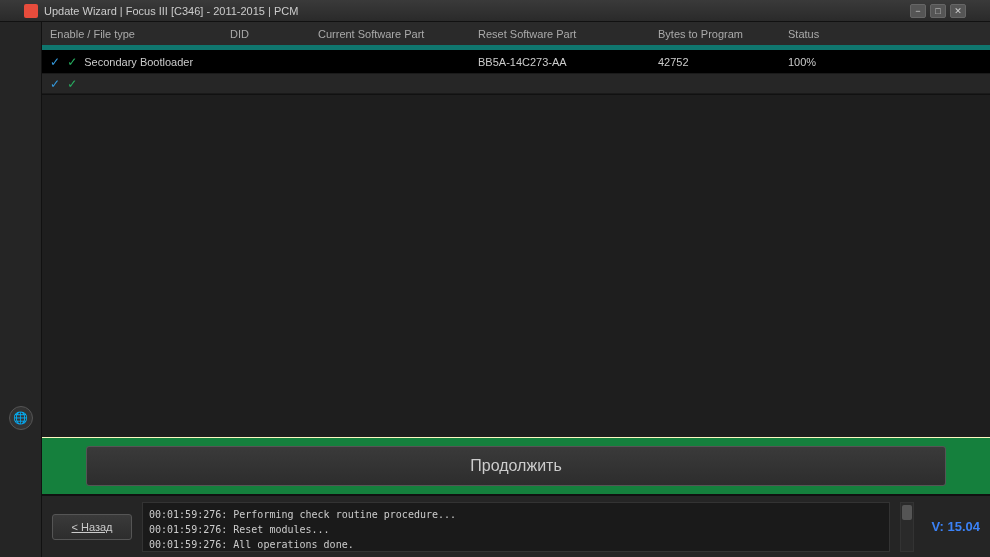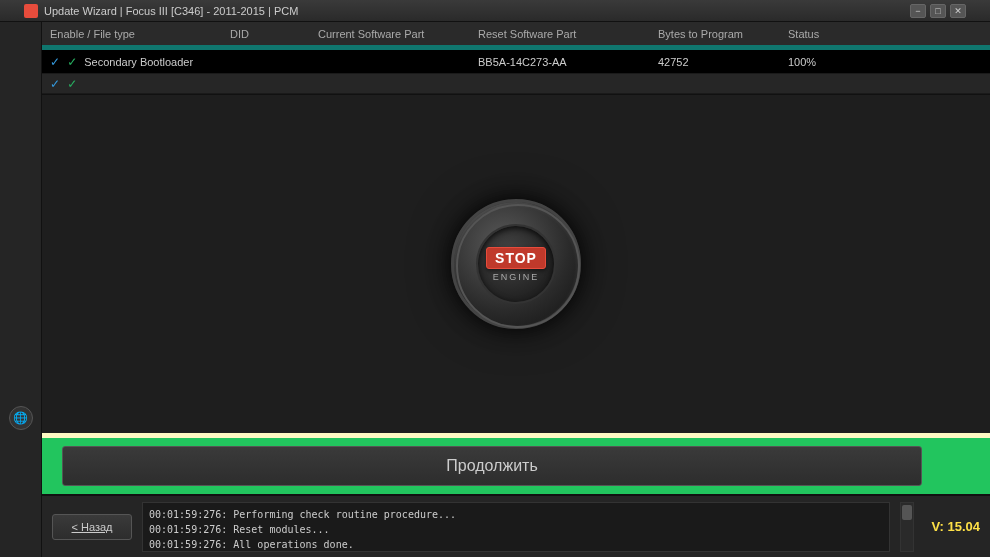--- a/index.html
+++ b/index.html
@@ -197,25 +197,25 @@
     
     #message-text {
       color: #cccccc;
       font-size: 16px;
       max-width: 420px;
       text-align: center;
     }
 
     
     #continue-area {
-      background: #22c55e;
+      background: #15803d;
       padding: 8px 20px;
       display: flex;
-      justify-content: flex-start;
-      border-top: 5px solid #fef9c3;
+      justify-content: center;
+      border-top: 1px solid #fef9c3;
       border-bottom: 1px solid #111;
     }
     #continue-btn {
       background: linear-gradient(to bottom, #3a3a3a, #2d2d2d);
       border: 1px solid #555;
       color: #ccc;
       font-size: 16px;
       padding: 10px 0;
       width: 100%;
       cursor: pointer;
@@ -274,21 +274,21 @@
     #log-scroll-thumb {
       width: 10px;
       height: 15px;
       background: #555;
       margin-top: 2px;
       border-radius: 2px;
     }
 
     
     #version-label {
-      color: #fde047;
+      color: #3b82f6;
       font-size: 13px;
       font-weight: bold;
       margin-left: 8px;
       white-space: nowrap;
     }
 
     
     #sidebar-world-icon {
       width: 24px;
       height: 24px;
@@ -350,26 +350,20 @@
       </div>
       <div class="table-row row-second">
         <div class="col-enable">
           <span class="check-blue">✓</span>
           <span class="check-icon">✓</span>
         </div>
       </div>
     </div>
 
     <div id="center-area">
-      <div id="stop-engine-btn">
-        <div id="stop-inner">
-          <span id="stop-label">STOP</span>
-          <span id="engine-label">ENGINE</span>
-        </div>
-      </div>
     </div>
 
     <div id="continue-area">
       <button id="continue-btn">Продолжить</button>
     </div>
 
     <div id="bottom-area">
       <button class="nav-btn">&lt; Назад</button>
       <div id="log-area">
         <div>00:01:59:276: Performing check routine procedure...</div>

